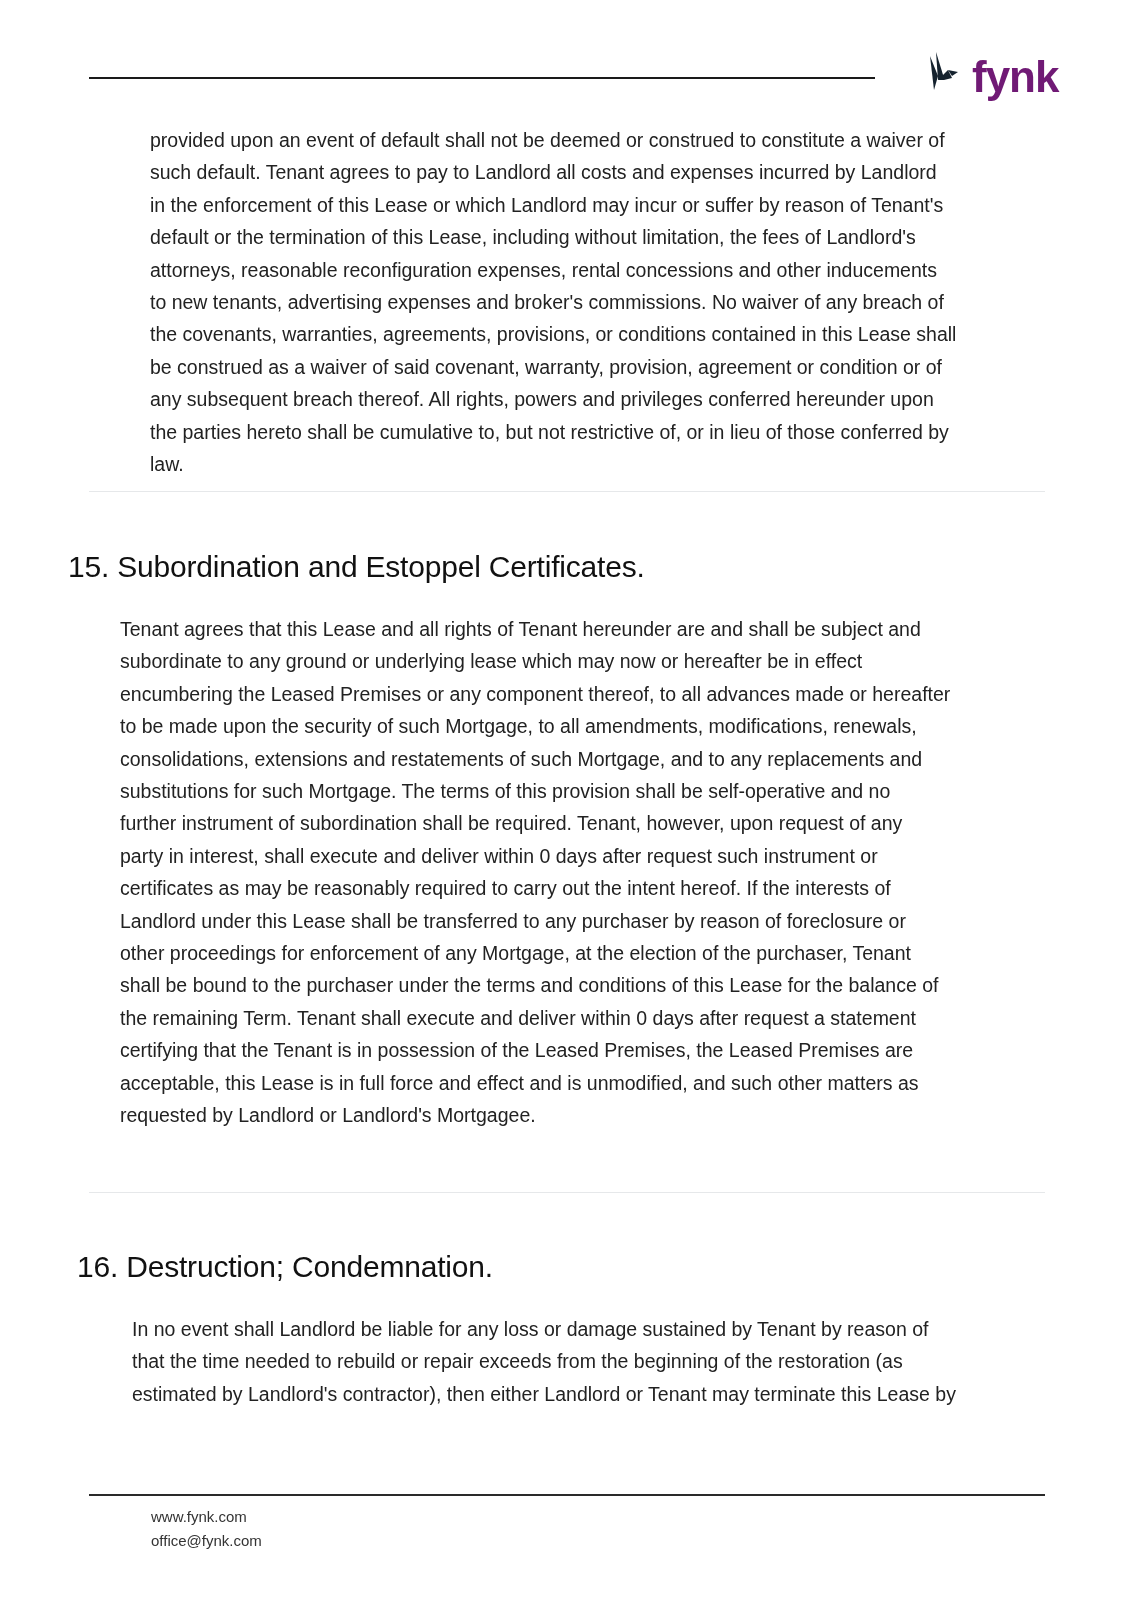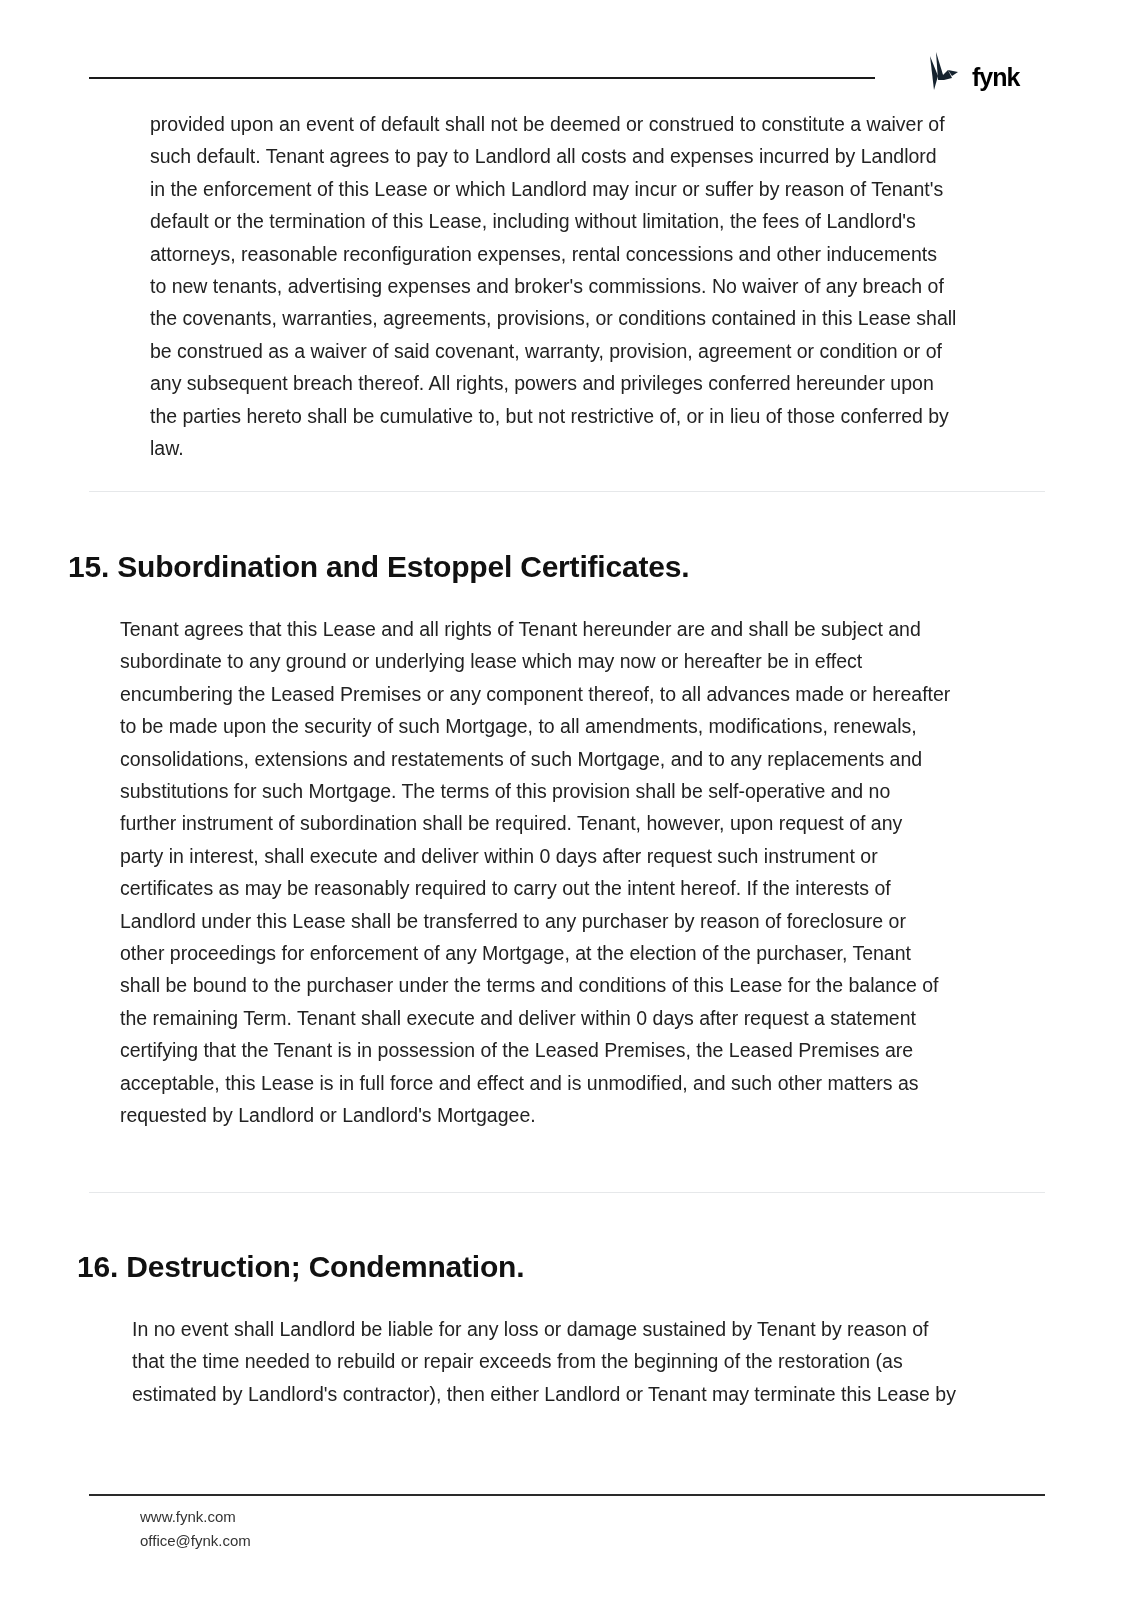--- a/index.html
+++ b/index.html
@@ -1,35 +1,35 @@
 <!DOCTYPE html>
 <html><head>
 <meta charset="utf-8">
 <style>
   html, body { margin: 0; padding: 0; background: #ffffff; }
   body { width: 1131px; height: 1600px; position: relative; overflow: hidden;
          font-family: "Liberation Sans", "DejaVu Sans", sans-serif; color: #1f1f1f; }
   .header-line { position: absolute; left: 89px; top: 77px; width: 786px; height: 2px; background: #1a1a1a; }
   .logo { position: absolute; left: 918px; top: 50px; display: flex; align-items: center; }
   .logo svg { width: 50px; height: 56px; }
-  .logo-text { font-family: "Liberation Sans", sans-serif; font-weight: bold; font-size: 25px; color: #000000; letter-spacing: -1px; margin-left: 4px; margin-top: -6px; }
+  .logo-text { font-family: "Liberation Sans", sans-serif; font-weight: bold; font-size: 44px; color: #701a75; letter-spacing: -1px; margin-left: 4px; margin-top: -6px; }
   .para { position: absolute; font-size: 19.5px; line-height: 32.4px; color: #222222; white-space: nowrap; }
   .para .line { display: block; }
-  .p-cont { left: 150px; top: 108px; }
+  .p-cont { left: 150px; top: 124px; }
   .divider { position: absolute; left: 89px; width: 956px; height: 1px; background: #e6e8ea; }
   .d1 { top: 491px; }
   .d2 { top: 1192px; }
-  .heading { position: absolute; left: 68px; font-size: 30px; font-weight: bold; color: #111111; letter-spacing: -0.2px; white-space: nowrap; }
+  .heading { position: absolute; left: 68px; font-size: 30px; font-weight: normal; color: #111111; letter-spacing: -0.2px; white-space: nowrap; }
   .h15 { top: 550px; }
   .h16 { top: 1250px; margin-left: 9px; }
   .p15 { left: 120px; top: 613px; }
   .p16 { left: 132px; top: 1313px; }
   .footer-line { position: absolute; left: 89px; top: 1494px; width: 956px; height: 2px; background: #2a2a2a; }
   .footer { position: absolute; left: 140px; top: 1505px; font-size: 15px; line-height: 24px; color: #333333; }
-  .footer span { display: block; }
+  .footer span { display: block; margin-left: 11px; }
 </style>
 </head>
 <body>
 
 <div class="header-line"></div>
 <div class="logo">
   <span>
     <svg viewBox="0 0 50 56" xmlns="http://www.w3.org/2000/svg">
       <polygon points="12,6 20,26 16,40" fill="#15222e"></polygon>
       <polygon points="18,2 26,28 20,30" fill="#15222e"></polygon>

